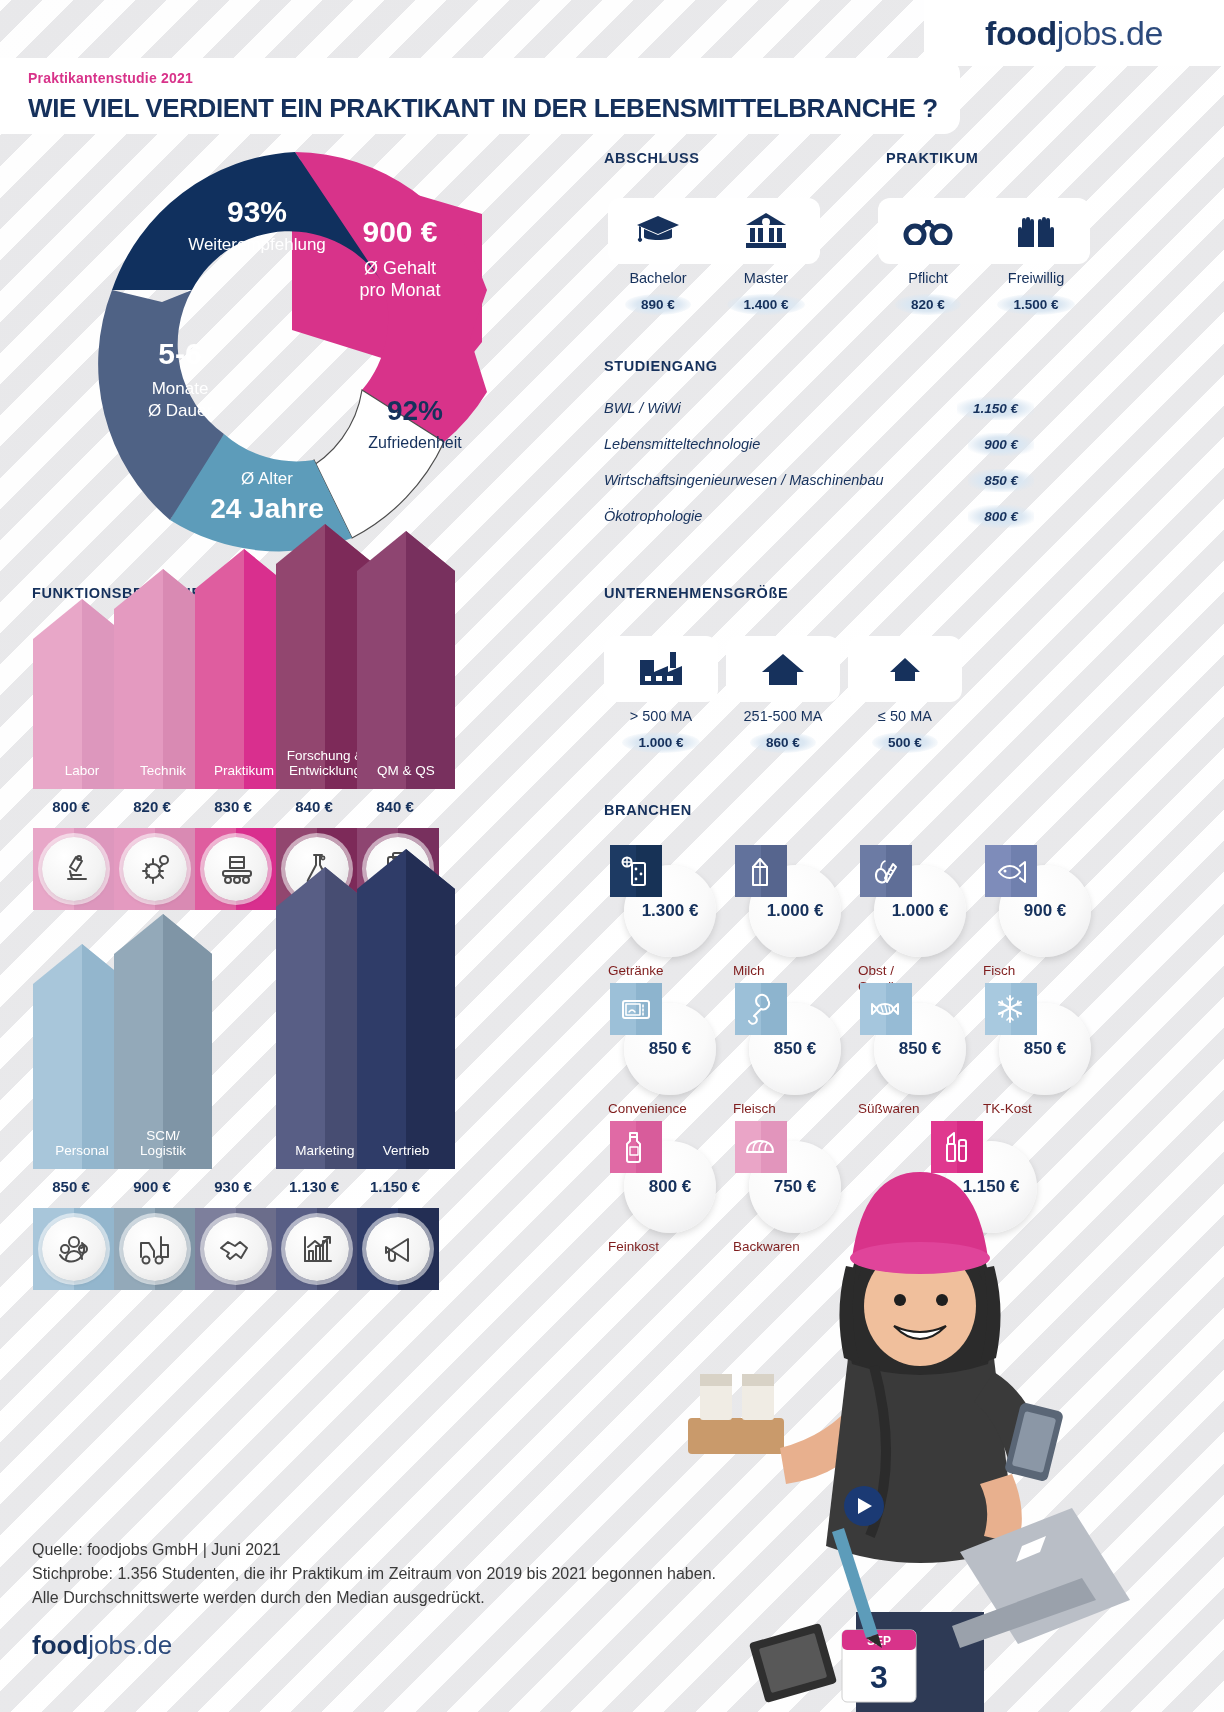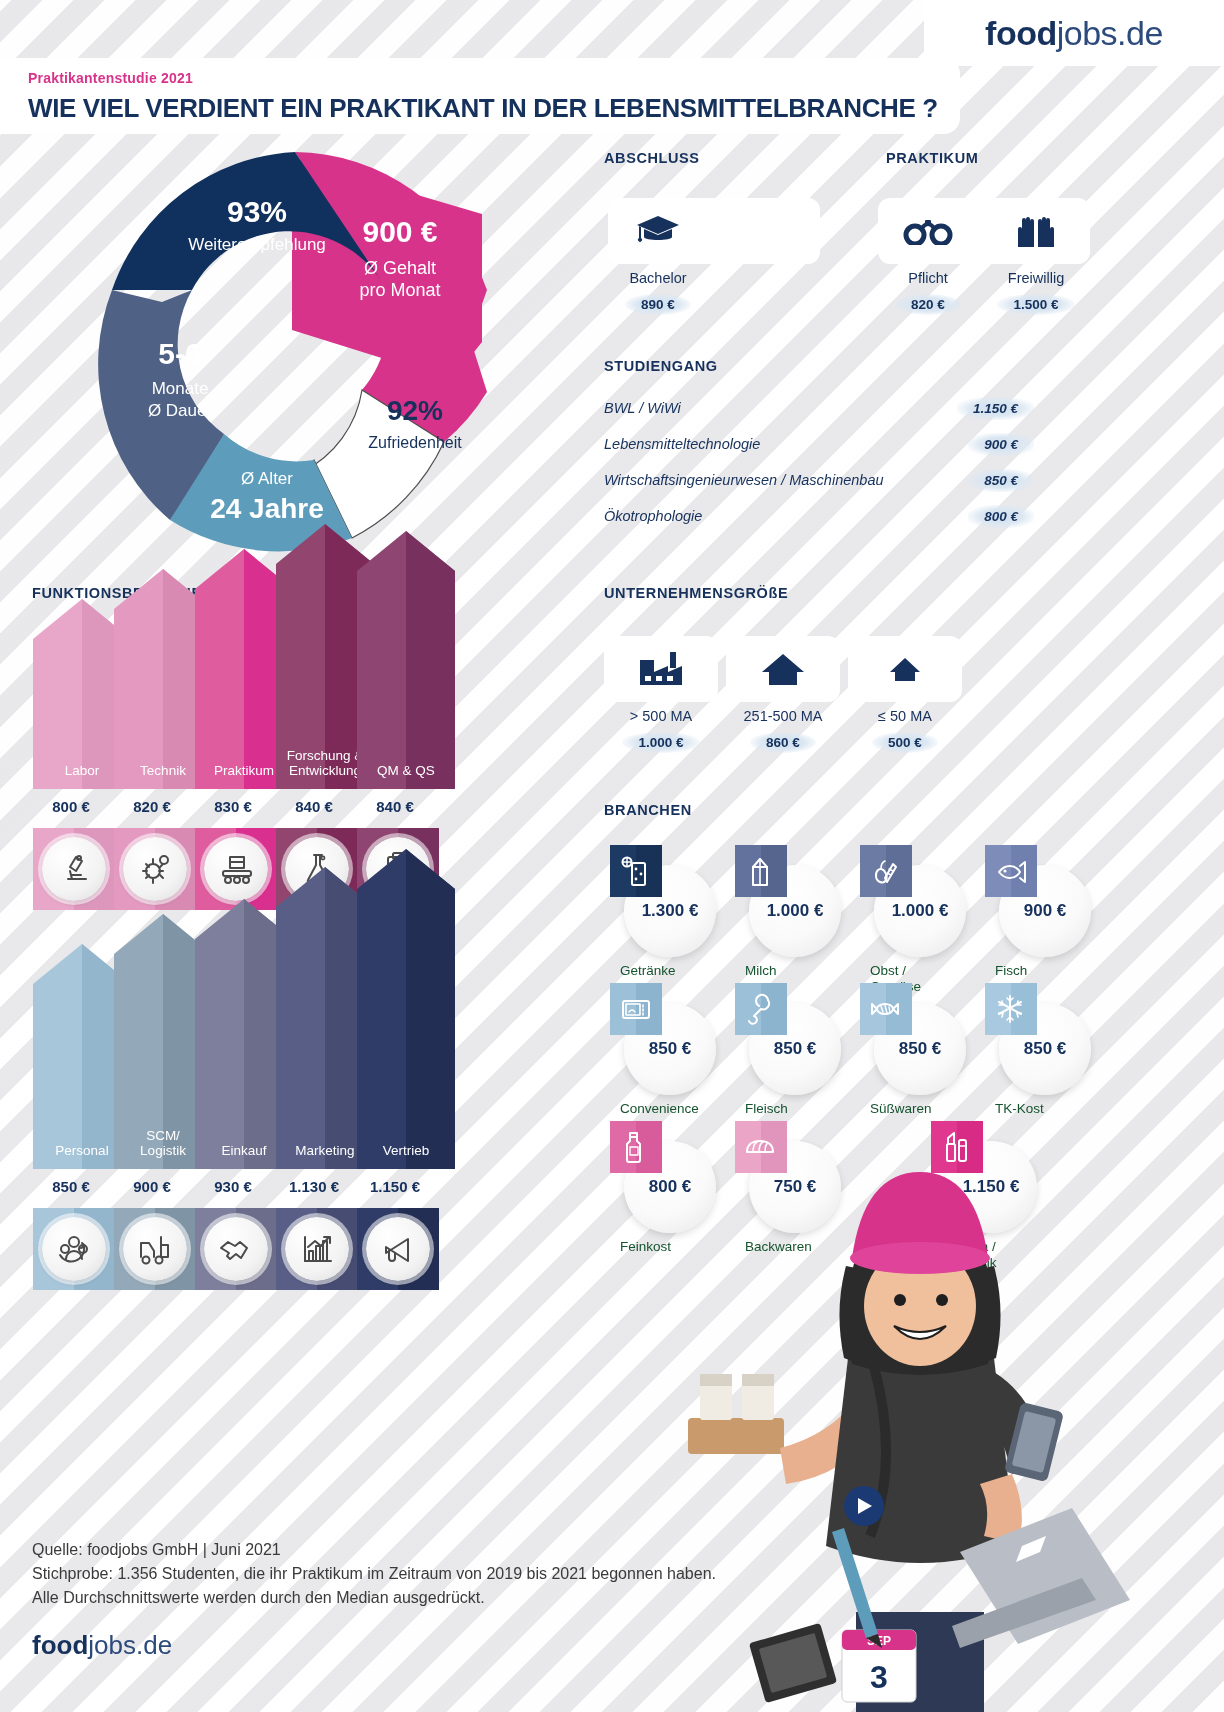--- a/index.html
+++ b/index.html
@@ -112,21 +112,21 @@
     display:flex; align-items:center; justify-content:center;
   }
   .br-val { font-size:17px; font-weight:800; color:#16315c; position:relative; z-index:2; }
   .br-ico {
     position:absolute; left:10px; top:0; width:52px; height:52px; z-index:3;
     display:flex; align-items:center; justify-content:center;
   }
   .br-ico svg { stroke:#fff; fill:none; }
   .br-name {
     position:absolute; left:8px; top:118px; width:120px;
-    font-size:13.5px; color:#14532d; line-height:1.16;margin-left:12px;
+    font-size:13.5px; color:#7f1d1d; line-height:1.16;
   }
 
   
   .footer { position:absolute; left:32px; top:1538px; width:700px; }
   .footer p { font-size:16px; line-height:1.5; color:#3a3a3a; }
   .flogo { position:absolute; left:32px; top:1630px; font-size:26px; white-space:nowrap; }
   .flogo .b { font-weight:700; color:#16315c; }
   .flogo .l { font-weight:400; color:#2c4a7c; }
 
   
@@ -186,20 +186,35 @@
   <div class="tile">
     <div class="iconbox">
       <svg width="46" height="34" viewBox="0 0 46 34">
           <path d="M23 2 L44 11 L23 20 L2 11 Z"></path>
           <path d="M9 15 v8 c0 4 28 4 28 0 v-8 l-14 6 z"></path>
           <path d="M4 12 v12 a2 2 0 1 0 2 0 v-11 z"></path>
         </svg>
     </div>
     <div class="tlabel">Bachelor</div>
     <div class="pill">890 €</div>
+  </div>
+  <div class="tile">
+    <div class="iconbox">
+      <svg width="44" height="38" viewBox="0 0 44 38">
+          <path d="M22 1 L42 13 H2 Z"></path>
+          <circle cx="22" cy="10" r="4" fill="#fff"></circle>
+          <rect x="6" y="16" width="5" height="14"></rect>
+          <rect x="14" y="16" width="5" height="14"></rect>
+          <rect x="25" y="16" width="5" height="14"></rect>
+          <rect x="33" y="16" width="5" height="14"></rect>
+          <rect x="2" y="31" width="40" height="5"></rect>
+        </svg>
+    </div>
+    <div class="tlabel">Master</div>
+    <div class="pill">1.400 €</div>
   </div>
 </div>
 
 <div style="position:absolute;left:886px;top:150px;" class="sec-h">PRAKTIKUM</div>
 <div class="tilegroup" style="left:874px;top:198px;">
   <div style="position:absolute;left:4px;top:0;width:212px;height:66px;background:#fff;border-radius:12px;"></div>
   <div class="tile">
     <div class="iconbox">
       <svg width="50" height="28" viewBox="0 0 50 28">
           <circle cx="12" cy="18" r="9" fill="none" stroke="#16315c" stroke-width="5"></circle>
@@ -405,29 +420,20 @@
           <svg width="40" height="40" viewBox="0 0 40 40" stroke-linecap="round" stroke-linejoin="round">
             <path d="M6 28V14h8l5 8v6" stroke-width="2"></path>
             <circle cx="11" cy="31" r="3.5" stroke-width="2"></circle>
             <circle cx="24" cy="31" r="3.5" stroke-width="2"></circle>
             <path d="M26 28V8M26 16h7v12h-7" stroke-width="2"></path>
           </svg>
         </div>
       </div>
     </div>
     <div class="barcol">
-      <div class="bar" style="height: 270px;">
-        <svg class="arrowsvg" width="98" height="270" viewBox="0 0 98 270">
-          <path d="M0 270 V40 L49 0 L98 40 V270 Z" fill="#7d7f9c"></path>
-          <path d="M49 0 L98 40 V270 H49 Z" fill="#6b6d8b"></path>
-        </svg>
-        <div class="blabel">
-          <div>Einkauf</div>
-        </div>
-      </div>
       <div class="bval">930 €</div>
       <div class="iconsq">
         <div class="half" style="background:linear-gradient(90deg,#7d7f9c 0 50%,#6b6d8b 50% 100%)"></div>
         <div class="circ">
           <svg width="40" height="40" viewBox="0 0 40 40" stroke-linecap="round" stroke-linejoin="round">
             <path d="M5 19l7-6 7 4 5-4 7 6-6 10-5-4-6 5-3-3 2-3-3-2z" stroke-width="2"></path>
           </svg>
         </div>
       </div>
     </div>

